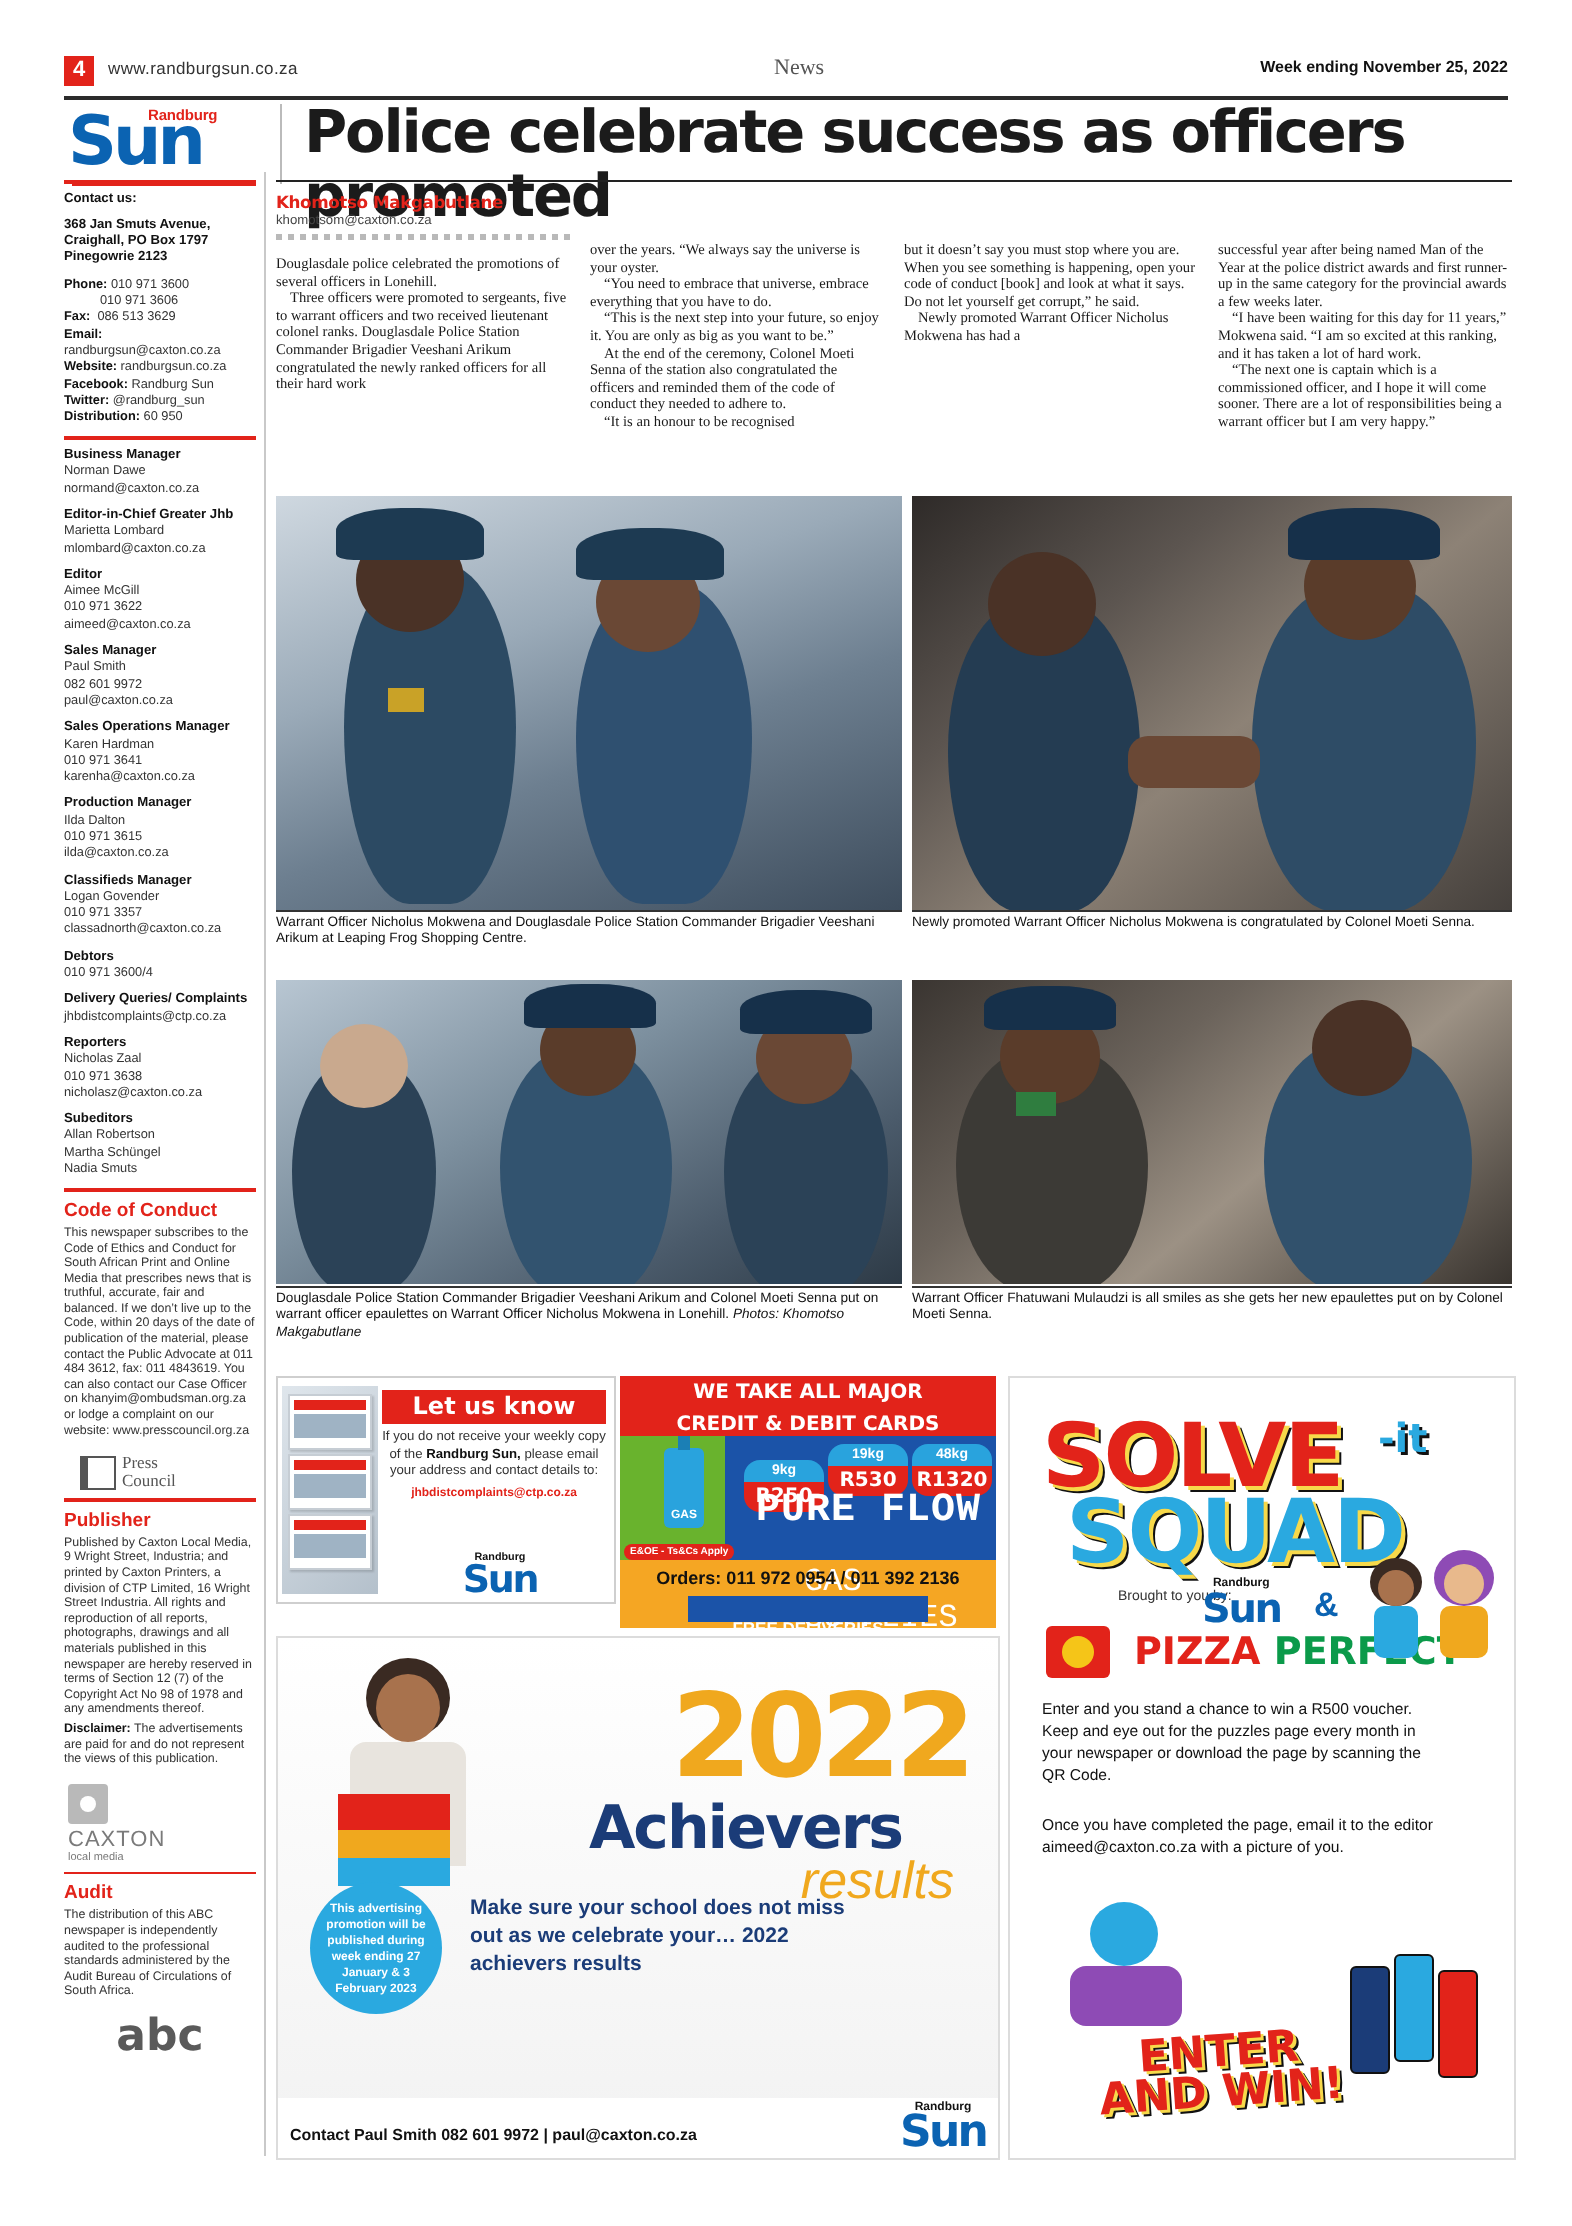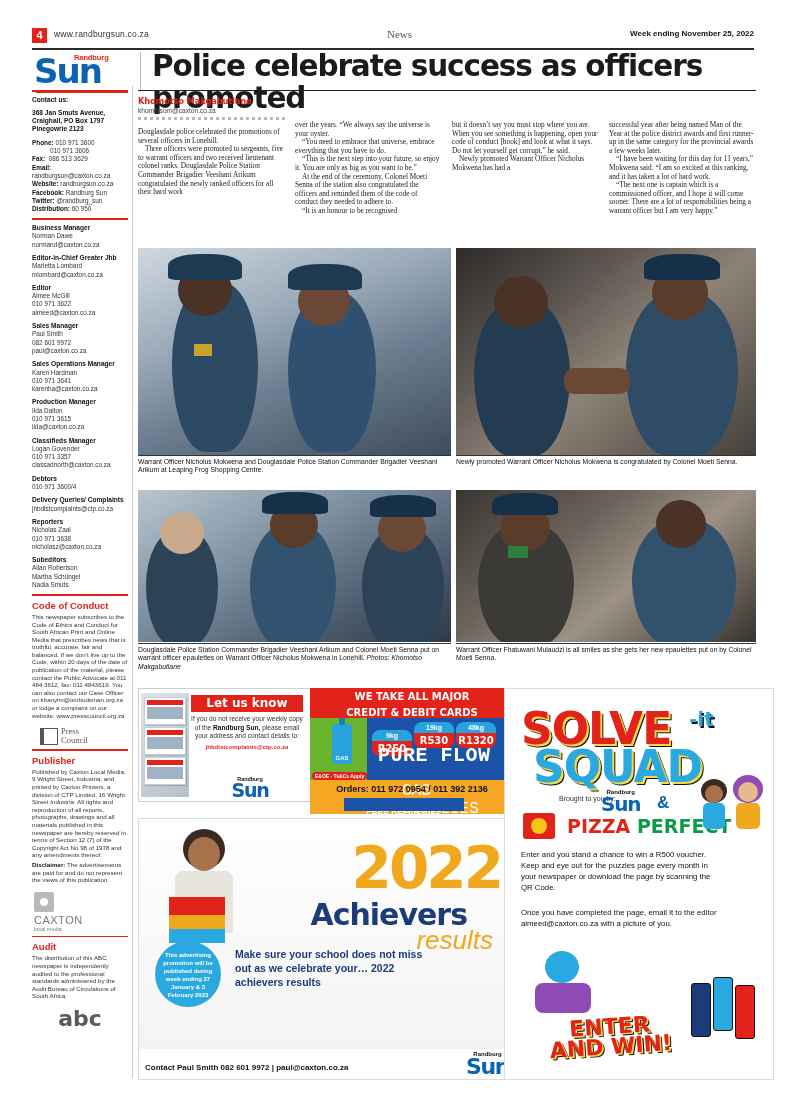--- a/index.html
+++ b/index.html
@@ -75,21 +75,21 @@
   .capline{position:absolute;height:1px;background:#333;}
 
   
   .ph1{background:linear-gradient(160deg,#cfd8e0 0%,#9aaab8 35%,#6d7f90 60%,#3d4c5c 100%);}
   .ph2{background:linear-gradient(140deg,#2e2a28 0%,#5c5550 30%,#8d8276 55%,#45403c 100%);}
   .ph3{background:linear-gradient(150deg,#b8c6d2 0%,#7d909f 40%,#4a5a6a 75%,#2d3a46 100%);}
   .ph4{background:linear-gradient(140deg,#3a3531 0%,#6b635b 35%,#9c9184 60%,#39342f 100%);}
   .figure{position:absolute;border-radius:42% 42% 38% 38%/48% 48% 52% 52%;}
 
   
-  .ad{position:absolute;overflow:hidden;padding-left:16px;}
+  .ad{position:absolute;overflow:hidden;}
   .ad-luk{border:1px solid #cfcfcf;background:#fff;}
   .luk-banner{position:absolute;left:52px;top:6px;width:112px;height:17px;background:#e2231a;}
   .luk-banner span{color:#fff;font-weight:bold;font-size:12px;line-height:17px;
     display:block;text-align:center;font-family:"DejaVu Sans",sans-serif;}
   .luk-body{position:absolute;left:52px;top:26px;width:112px;font-size:6.6px;line-height:8.6px;
     color:#333;text-align:center;}
   .luk-body b{color:#111;}
   .luk-mail{color:#e2231a;font-weight:bold;font-size:6px;display:block;margin-top:2px;}
   .luk-papers{position:absolute;left:2px;top:4px;width:48px;height:104px;
     background:linear-gradient(135deg,#dfe6ec,#b4c0cb);}

